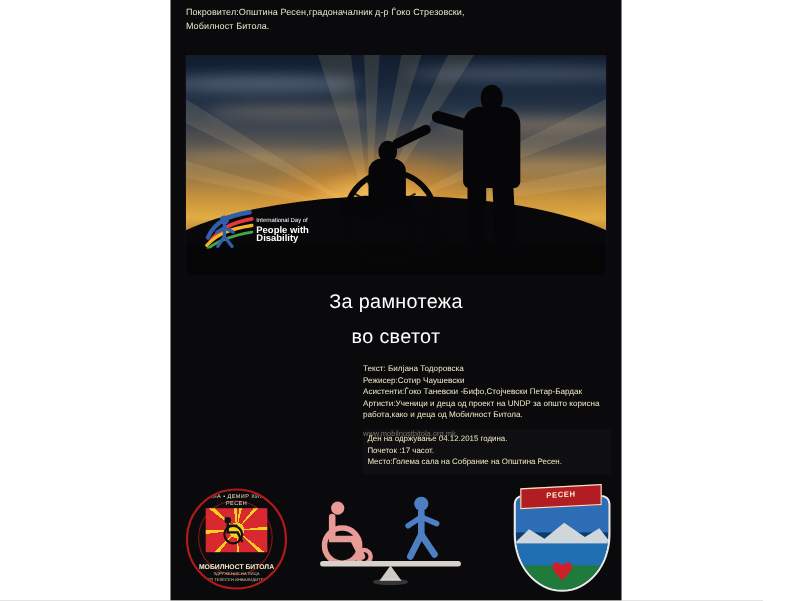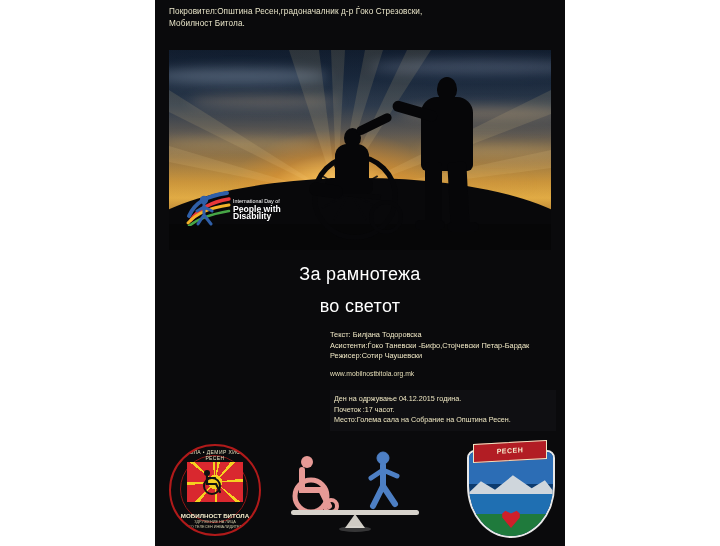--- a/index.html
+++ b/index.html
@@ -399,22 +399,23 @@
       </div>
     </div>
 
     <div class="title">
       <span>За рамнотежа</span>
       <span class="line2">во светот</span>
     </div>
 
     <div class="credits">
       <div>Текст: Билјана Тодоровска</div>
+      <div>Режисер:Сотир Чаушевски</div>
       <div>Асистенти:Ѓоко Таневски -Бифо,Стојчевски Петар-Бардак</div>
-      <div>Режисер:Сотир Чаушевски</div>
+      <div>Артисти:Ученици и деца од проект на UNDP за општо корисна работа,како и деца од Мобилност Битола.</div>
       <span class="web">www.mobilnostbitola.org.mk</span>
     </div>
 
     <div class="datebox">
       <div>Ден на одржување 04.12.2015 година.</div>
       <div>Почеток :17 часот.</div>
       <div>Место:Голема сала на Собрание на Општина Ресен.</div>
     </div>
 
     <div class="logos">

